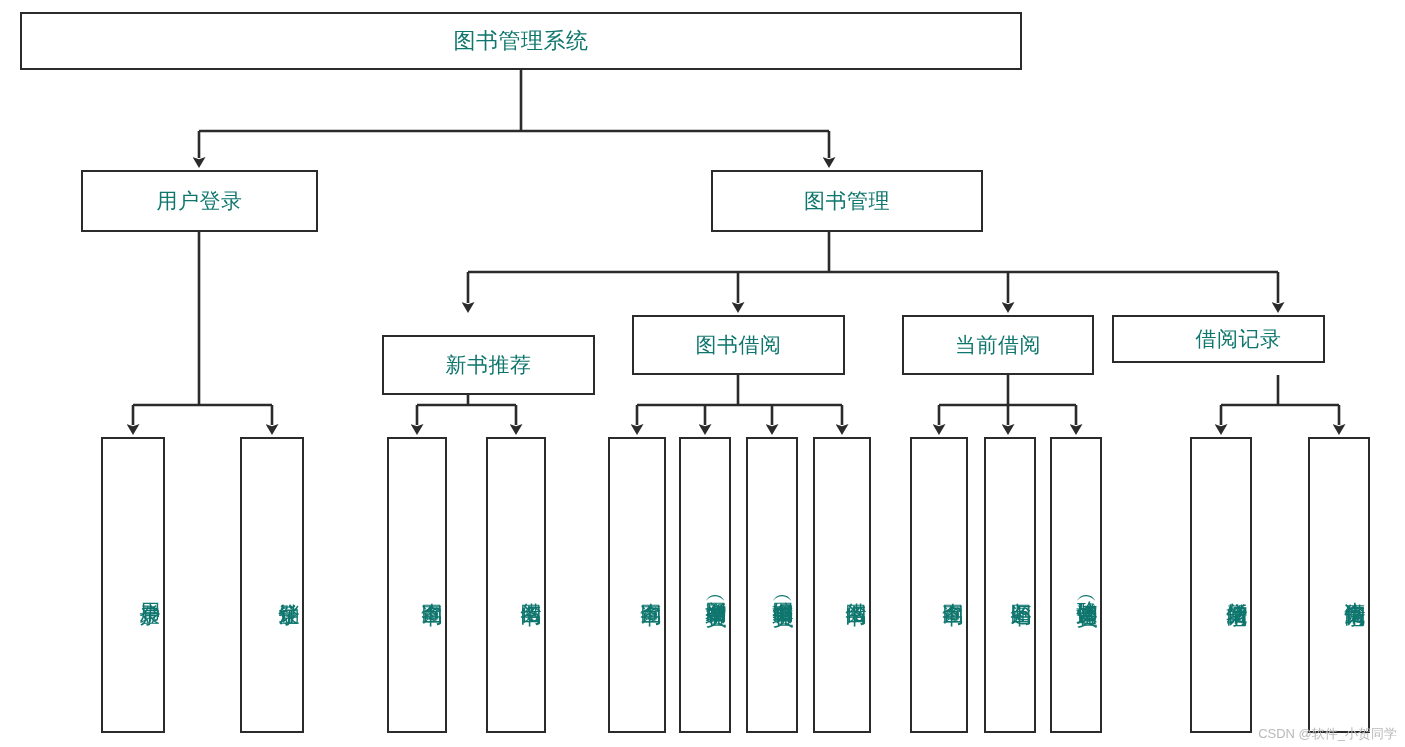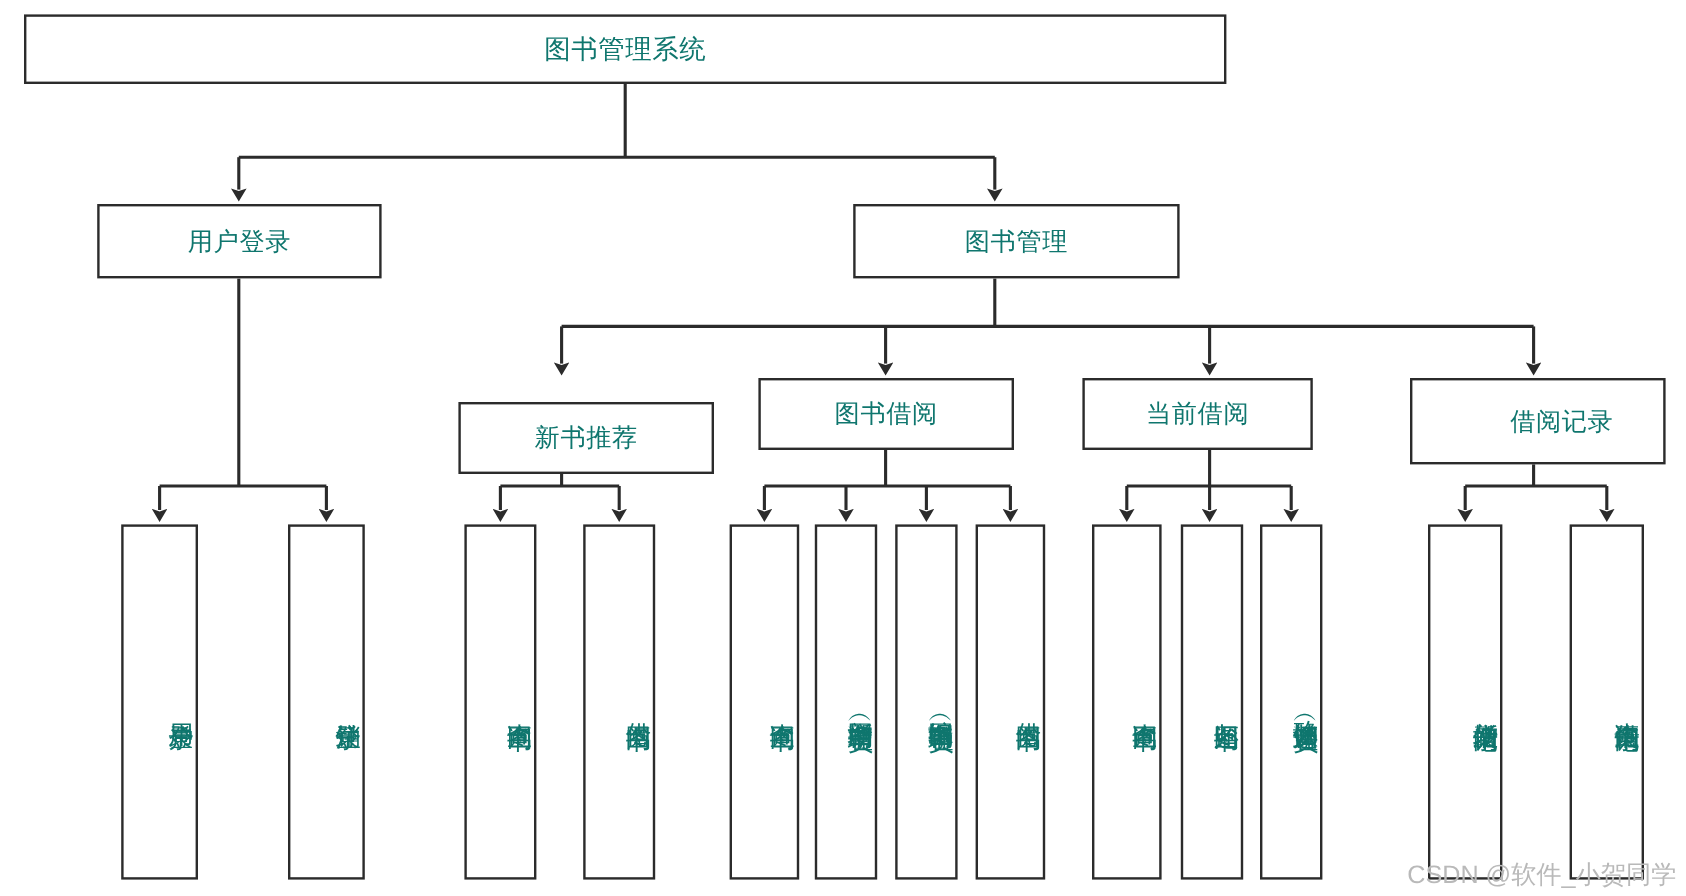--- a/index.html
+++ b/index.html
@@ -48,21 +48,21 @@
     align-items: flex-start;
     justify-content: center;
     padding-top: 6px;
     white-space: nowrap;
   }
   .node-root { font-size: 22px; }
   .watermark {
     position: absolute;
     right: 8px;
     bottom: 4px;
-    font-size: 21px;
+    font-size: 13px;
     color: #b9b9b9;
     z-index: 5;
     white-space: nowrap;
     font-family: "Liberation Sans", "DejaVu Sans", sans-serif;
   }
 </style>
 </head>
 <body>
 
 <div id="canvas">
@@ -120,21 +120,21 @@
   </svg>
 
   <div class="node node-h node-root" style="left:20px; top:12px; width:1002px; height:58px;">图书管理系统</div>
 
   <div class="node node-h" style="left:81px; top:170px; width:237px; height:62px;">用户登录</div>
   <div class="node node-h" style="left:711px; top:170px; width:272px; height:62px;">图书管理</div>
 
   <div class="node node-h" style="left:382px; top:315px; width:213px; height:60px;margin-top:20px;">新书推荐</div>
   <div class="node node-h" style="left:632px; top:315px; width:213px; height:60px;">图书借阅</div>
   <div class="node node-h" style="left:902px; top:315px; width:192px; height:60px;">当前借阅</div>
-  <div class="node node-h" style="left:1175px; top:315px; width:213px; height:72px;padding-left:40px;">借阅记录</div>
+  <div class="node node-h" style="left:1112px; top:315px; width:213px; height:48px;padding-left:40px;">借阅记录</div>
 
   <div class="node node-v" style="left:101px; top:437px; width:64px; height:296px;">用户登录</div>
   <div class="node node-v" style="left:240px; top:437px; width:64px; height:296px;">注销登录</div>
 
   <div class="node node-v" style="left:387px; top:437px; width:60px; height:296px;">查询图书</div>
   <div class="node node-v" style="left:486px; top:437px; width:60px; height:296px;">借阅图书</div>
 
   <div class="node node-v" style="left:608px; top:437px; width:58px; height:296px;">查询图书</div>
   <div class="node node-v" style="left:679px; top:437px; width:52px; height:296px;">新增图书（管理员）</div>
   <div class="node node-v" style="left:746px; top:437px; width:52px; height:296px;">编辑图书（管理员）</div>

